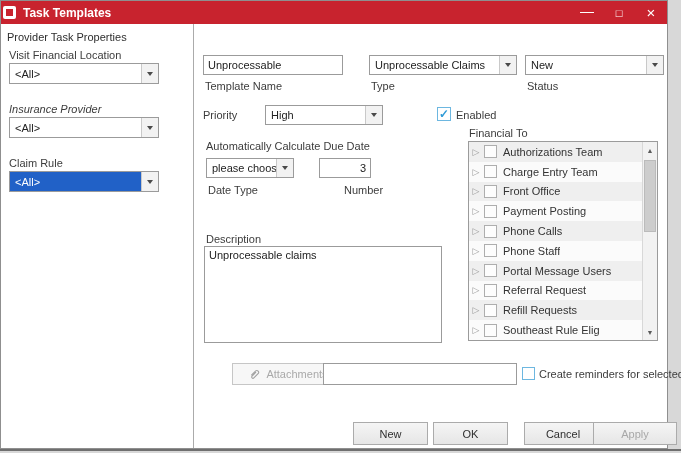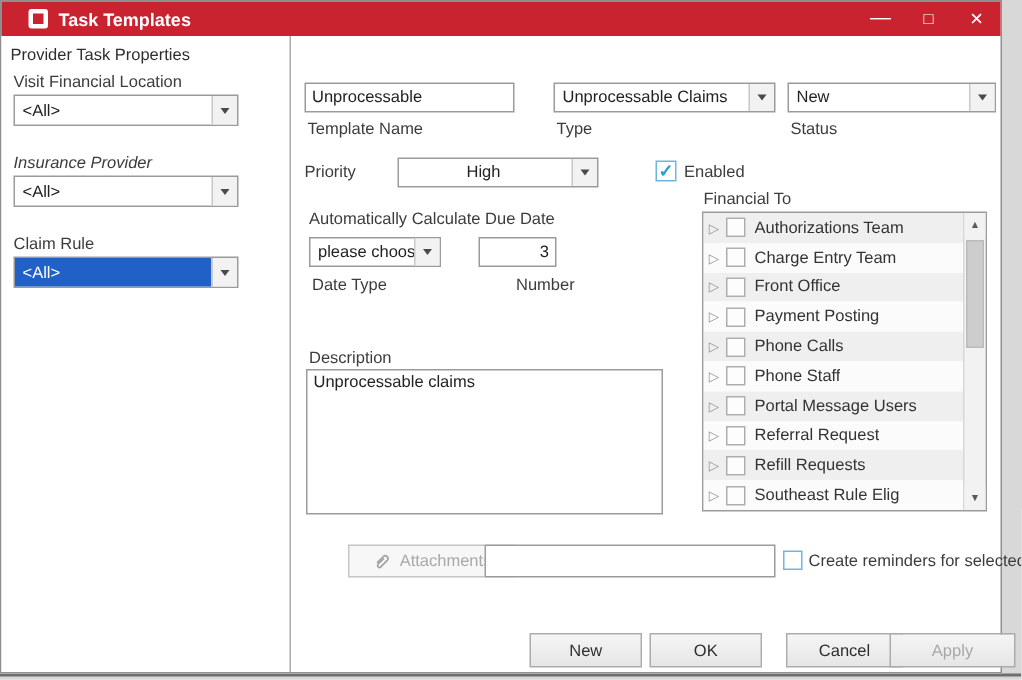--- a/index.html
+++ b/index.html
@@ -5,21 +5,21 @@
   * { margin:0; padding:0; box-sizing:border-box; }
   body { font-family:"Liberation Sans", sans-serif; background:#c9c9c9; }
   .screen { position:relative; width:681px; height:453px; background:#d8d8d8; overflow:hidden; }
   .bottom-edge { position:absolute; left:0; top:449px; width:681px; height:2px; background:#6f6f6f; }
 
   .dialog { position:absolute; left:0; top:0; width:668px; height:449px;
             background:#ffffff; border:1px solid #8f8f8f; }
 
   
   .titlebar { position:absolute; left:0; top:0; right:0; height:23px; background:#c8232e;
-              display:flex; align-items:center; padding-left:18px; }
+              display:flex; align-items:center; padding-left:2px; }
   .app-icon { width:13px; height:13px; background:#ffffff; border-radius:2px; position:relative; }
   .app-icon::after { content:""; position:absolute; left:3px; top:3px; width:7px; height:7px; background:#c8232e; }
   .title { color:#ffffff; font-size:12px; font-weight:bold; margin-left:7px; white-space:nowrap; }
   .winbtns { margin-left:auto; height:100%; display:flex; }
   .winbtn { width:32px; height:100%; display:flex; align-items:center; justify-content:center;
             color:#ffffff; font-size:13px; }
   .winbtn.min span { font-size:14px; margin-top:-4px; }
   .winbtn.max span { font-size:11px; }
   .winbtn.close span { font-size:15px; }
 
@@ -145,21 +145,21 @@
 
       <div class="combo" style="left:331px; top:31px; width:139px; height:20px;">
         <span class="combo-value">New</span>
         <span class="combo-btn">
             <span class="arr"></span>
           </span>
       </div>
       <div class="flabel" style="left:333px; top:56px;">Status</div>
 
       <div class="flabel" style="left:9px; top:85px;">Priority</div>
-      <div class="combo" style="left:71px; top:81px; width:134px; height:20px;padding-left:40px;">
+      <div class="combo" style="left:71px; top:81px; width:118px; height:20px;">
         <span class="combo-value">High</span>
         <span class="combo-btn">
             <span class="arr"></span>
           </span>
       </div>
 
       <span class="cbx checked" style="left:243px; top:83px;"></span>
       <div class="flabel" style="left:262px; top:85px;">Enabled</div>
 
       <div class="flabel" style="left:275px; top:103px;">Financial To</div>

